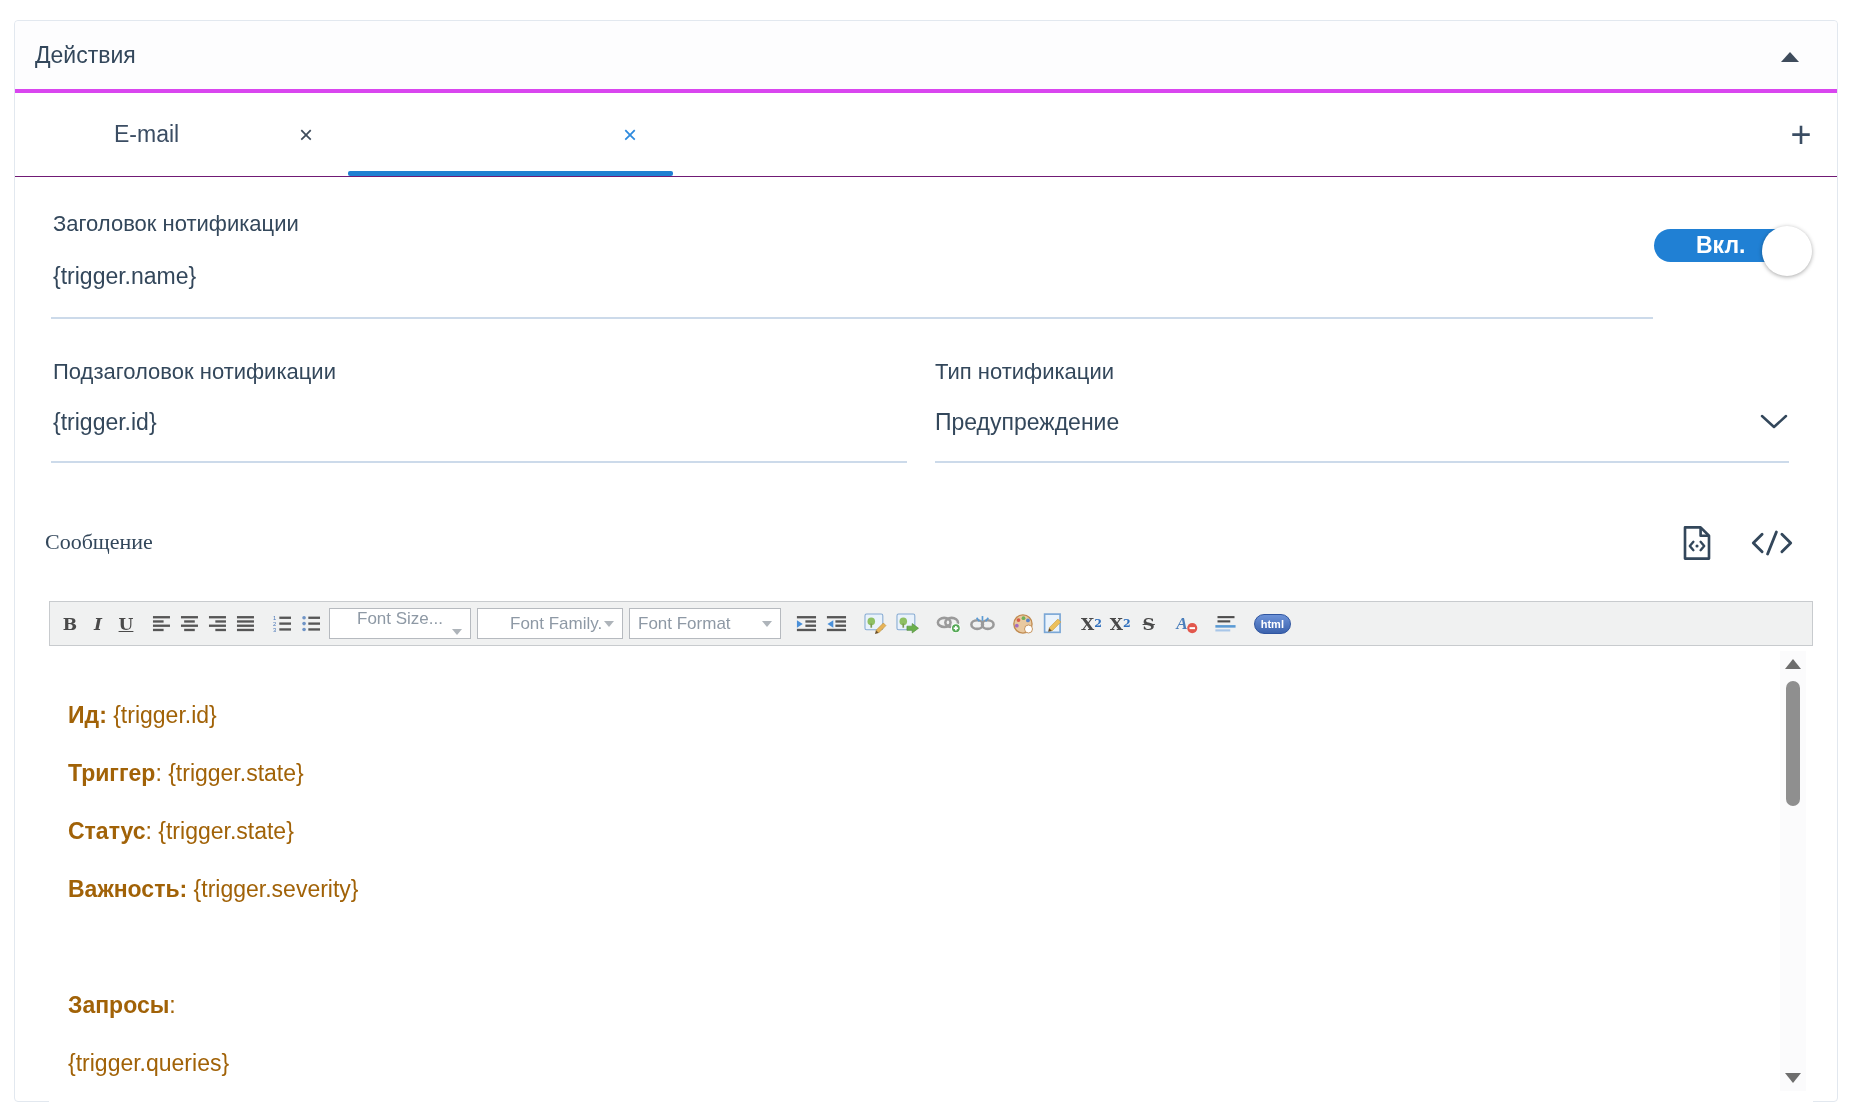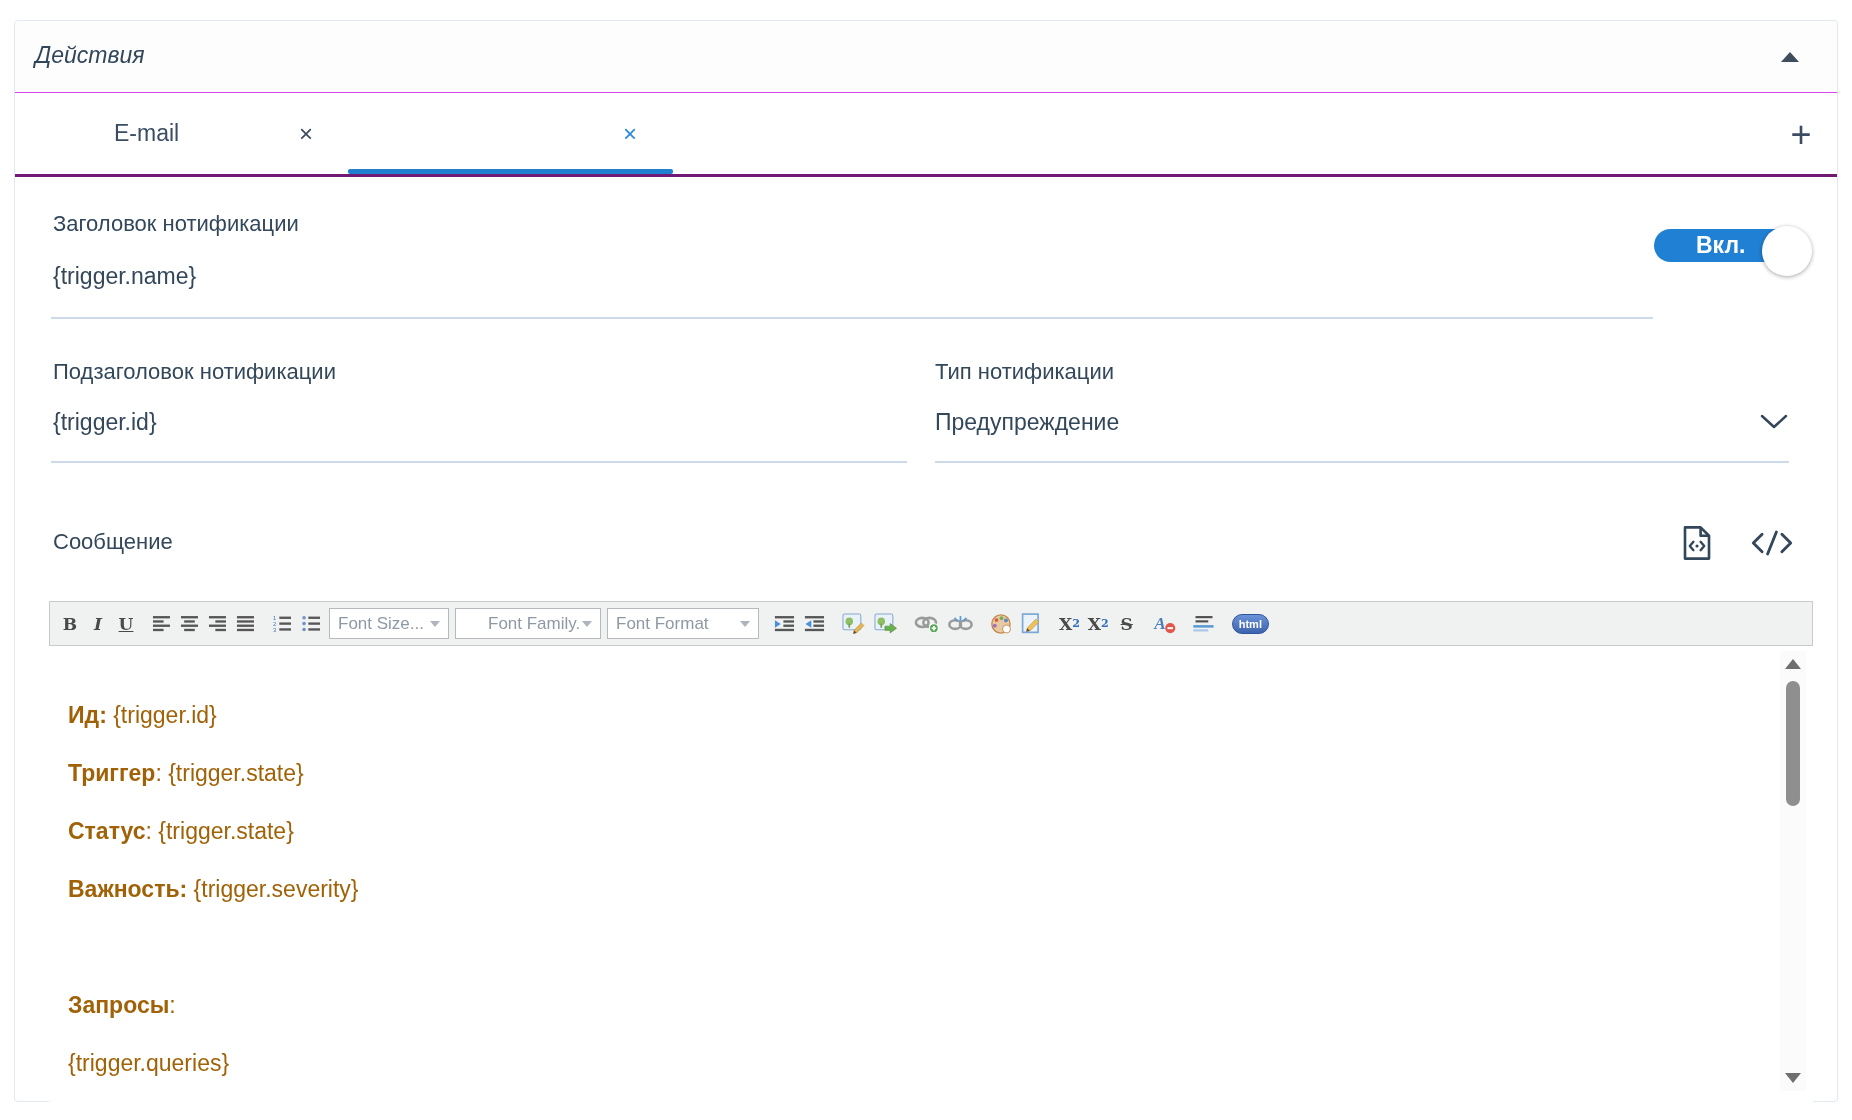--- a/index.html
+++ b/index.html
@@ -4,29 +4,29 @@
 <style>
   * { box-sizing: border-box; margin: 0; padding: 0; }
   html, body { width: 1852px; height: 1120px; background: #ffffff; font-family: "Liberation Sans", sans-serif; }
   .screen { position: relative; width: 1852px; height: 1120px; background: #fff; overflow: hidden; }
 
   .panel { position: absolute; left: 14px; top: 20px; width: 1824px; height: 1082px;
            background: #fff; border: 1px solid #e2e8ef; border-radius: 4px; }
 
   
   .panel-header { position: absolute; left: 0; top: 0; width: 100%; height: 72px;
-                  border-bottom: 1px solid #d946ef; background: #fdfdfe; border-radius: 4px 4px 0 0; font-style: italic; }
+                  border-bottom: 4px solid #d946ef; background: #fdfdfe; border-radius: 4px 4px 0 0; }
   .panel-title { position: absolute; left: 20px; top: 21px; font-size: 23px; font-weight: 500; color: #33475b; }
   .collapse-btn { position: absolute; left: 1756px; top: 18px; width: 38px; height: 36px;
                   background: none; border: none; cursor: pointer; display: flex; align-items: center; justify-content: center; }
   .tri-up { width: 0; height: 0; border-left: 9px solid transparent; border-right: 9px solid transparent;
             border-bottom: 10px solid #3f4c5c; }
 
   
-  .tabs-row { position: absolute; left: 0; top: 72px; width: 100%; height: 84px; border-bottom: 3px solid #701a75; }
+  .tabs-row { position: absolute; left: 0; top: 72px; width: 100%; height: 84px; border-bottom: 1px solid #701a75; }
   .tab-label { position: absolute; top: 0; height: 100%; display: flex; align-items: center;
                font-size: 23px; font-weight: 500; cursor: pointer; background: none; border: none; }
   .tab-email-label { left: 99px; color: #3b4d63; }
   .tab-email-close { position: absolute; left: 284px; top: 0; height: 100%; display: flex; align-items: center;
                      font-size: 24px; color: #3f4c5c; background: none; border: none; cursor: pointer; }
   .tab-notif-label { left: 366px; color: #2e8ade; }
   .tab-notif-close { position: absolute; left: 608px; top: 0; height: 100%; display: flex; align-items: center;
                      font-size: 24px; color: #2e8ade; background: none; border: none; cursor: pointer; }
   .tab-underline { position: absolute; left: 333px; bottom: 0; width: 325px; height: 5px;
                    background: #1f80d2; border-radius: 2px; }
@@ -60,21 +60,21 @@
   .serif { font-family: "DejaVu Serif", serif; font-size: 17px; font-weight: bold; color: #4a4a4a; }
   .it { font-style: italic; }
   .un { text-decoration: underline; }
   .st { text-decoration: line-through; }
   .scr-digit { color: #2f6fbd; font-size: 11px; font-weight: bold; font-family: "DejaVu Serif", serif; }
   sub.scr-digit { vertical-align: -5px; } sup.scr-digit { vertical-align: 6px; }
   .tb-select { height: 31px; background: #fff; border: 1px solid #b6babf; display: flex; align-items: center;
                padding: 0 8px; margin: 0 3px; color: #8e99a5; font-size: 17px; cursor: pointer; }
   .tb-select .chev { margin-left: auto; width: 0; height: 0; border-left: 5px solid transparent;
                      border-right: 5px solid transparent; border-top: 6px solid #aeb4ba; }
-  .w-size { width: 120px; } .w-family { width: 146px; padding-left: 32px; } .w-format { width: 152px; }
+  .w-size { width: 142px; flex-direction: column; } .w-family { width: 146px; padding-left: 32px; } .w-format { width: 152px; }
   .html-badge { display: inline-block; padding: 3px 6px; background: linear-gradient(#6c92d8, #3c63ad);
                 border: 1px solid #2f55a0; border-radius: 10px; color: #fff; font-size: 11px; font-weight: bold; }
 
   
   .editor { position: absolute; left: 34px; top: 625px; width: 1764px; height: 456px; background: #fff;
             overflow: hidden; padding: 40px 40px 0 19px; cursor: text; }
   .editor p { margin: 0; height: 58px; line-height: 58px; font-size: 23px; color: #a16207; white-space: pre; }
   .editor p b { font-weight: 700; }
 
   
@@ -123,21 +123,21 @@
     <div class="fld-value" style="left:38px; top:388px;">{trigger.id}</div>
     <div class="fld-line" style="left:36px; top:440px; width:856px;"></div>
 
     <div class="fld-label" style="left:920px; top:338px;">Тип нотификации</div>
     <div class="fld-value" style="left:920px; top:388px; cursor:pointer;">Предупреждение</div>
     <svg class="select-chev" viewBox="0 0 30 18">
       <polyline points="3,3 15,14 27,3" fill="none" stroke="#33475b" stroke-width="2.5" stroke-linecap="round" stroke-linejoin="round"></polyline>
     </svg>
     <div class="fld-line" style="left:920px; top:440px; width:854px;"></div>
 
-    <div class="fld-label" style="left:38px; top:508px;">Сообщение</div>
+    <div class="fld-label" style="left:30px; top:508px;font-family:Liberation Serif, serif;">Сообщение</div>
     <button class="msg-icon-btn" style="left:1666px; top:504px;">
       <svg width="32" height="36" viewBox="0 0 26 30">
         <path d="M3 2 h13 l7 7 v19 h-20 z" fill="none" stroke="#33475b" stroke-width="2.2" stroke-linejoin="round"></path>
         <path d="M16 2 v7 h7" fill="none" stroke="#33475b" stroke-width="2.2" stroke-linejoin="round"></path>
         <polyline points="10,14 7,17.5 10,21" fill="none" stroke="#33475b" stroke-width="2" stroke-linecap="round" stroke-linejoin="round"></polyline>
         <polyline points="16,14 19,17.5 16,21" fill="none" stroke="#33475b" stroke-width="2" stroke-linecap="round" stroke-linejoin="round"></polyline>
         <circle cx="13" cy="17.5" r="1.3" fill="#33475b"></circle>
       </svg>
     </button>
     <button class="msg-icon-btn" style="left:1735px; top:508px;">

